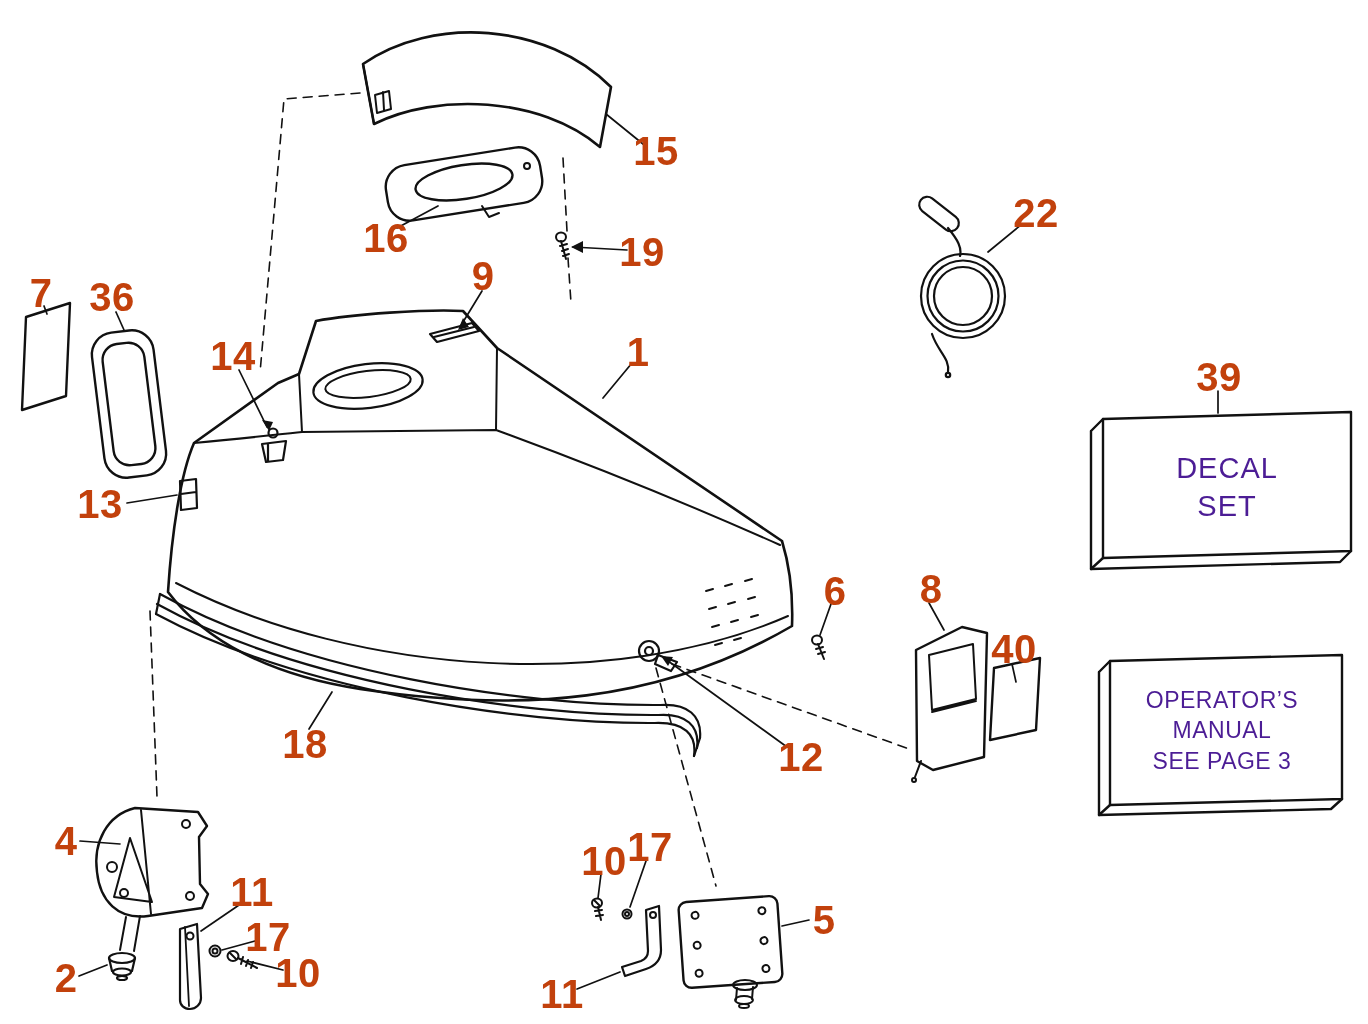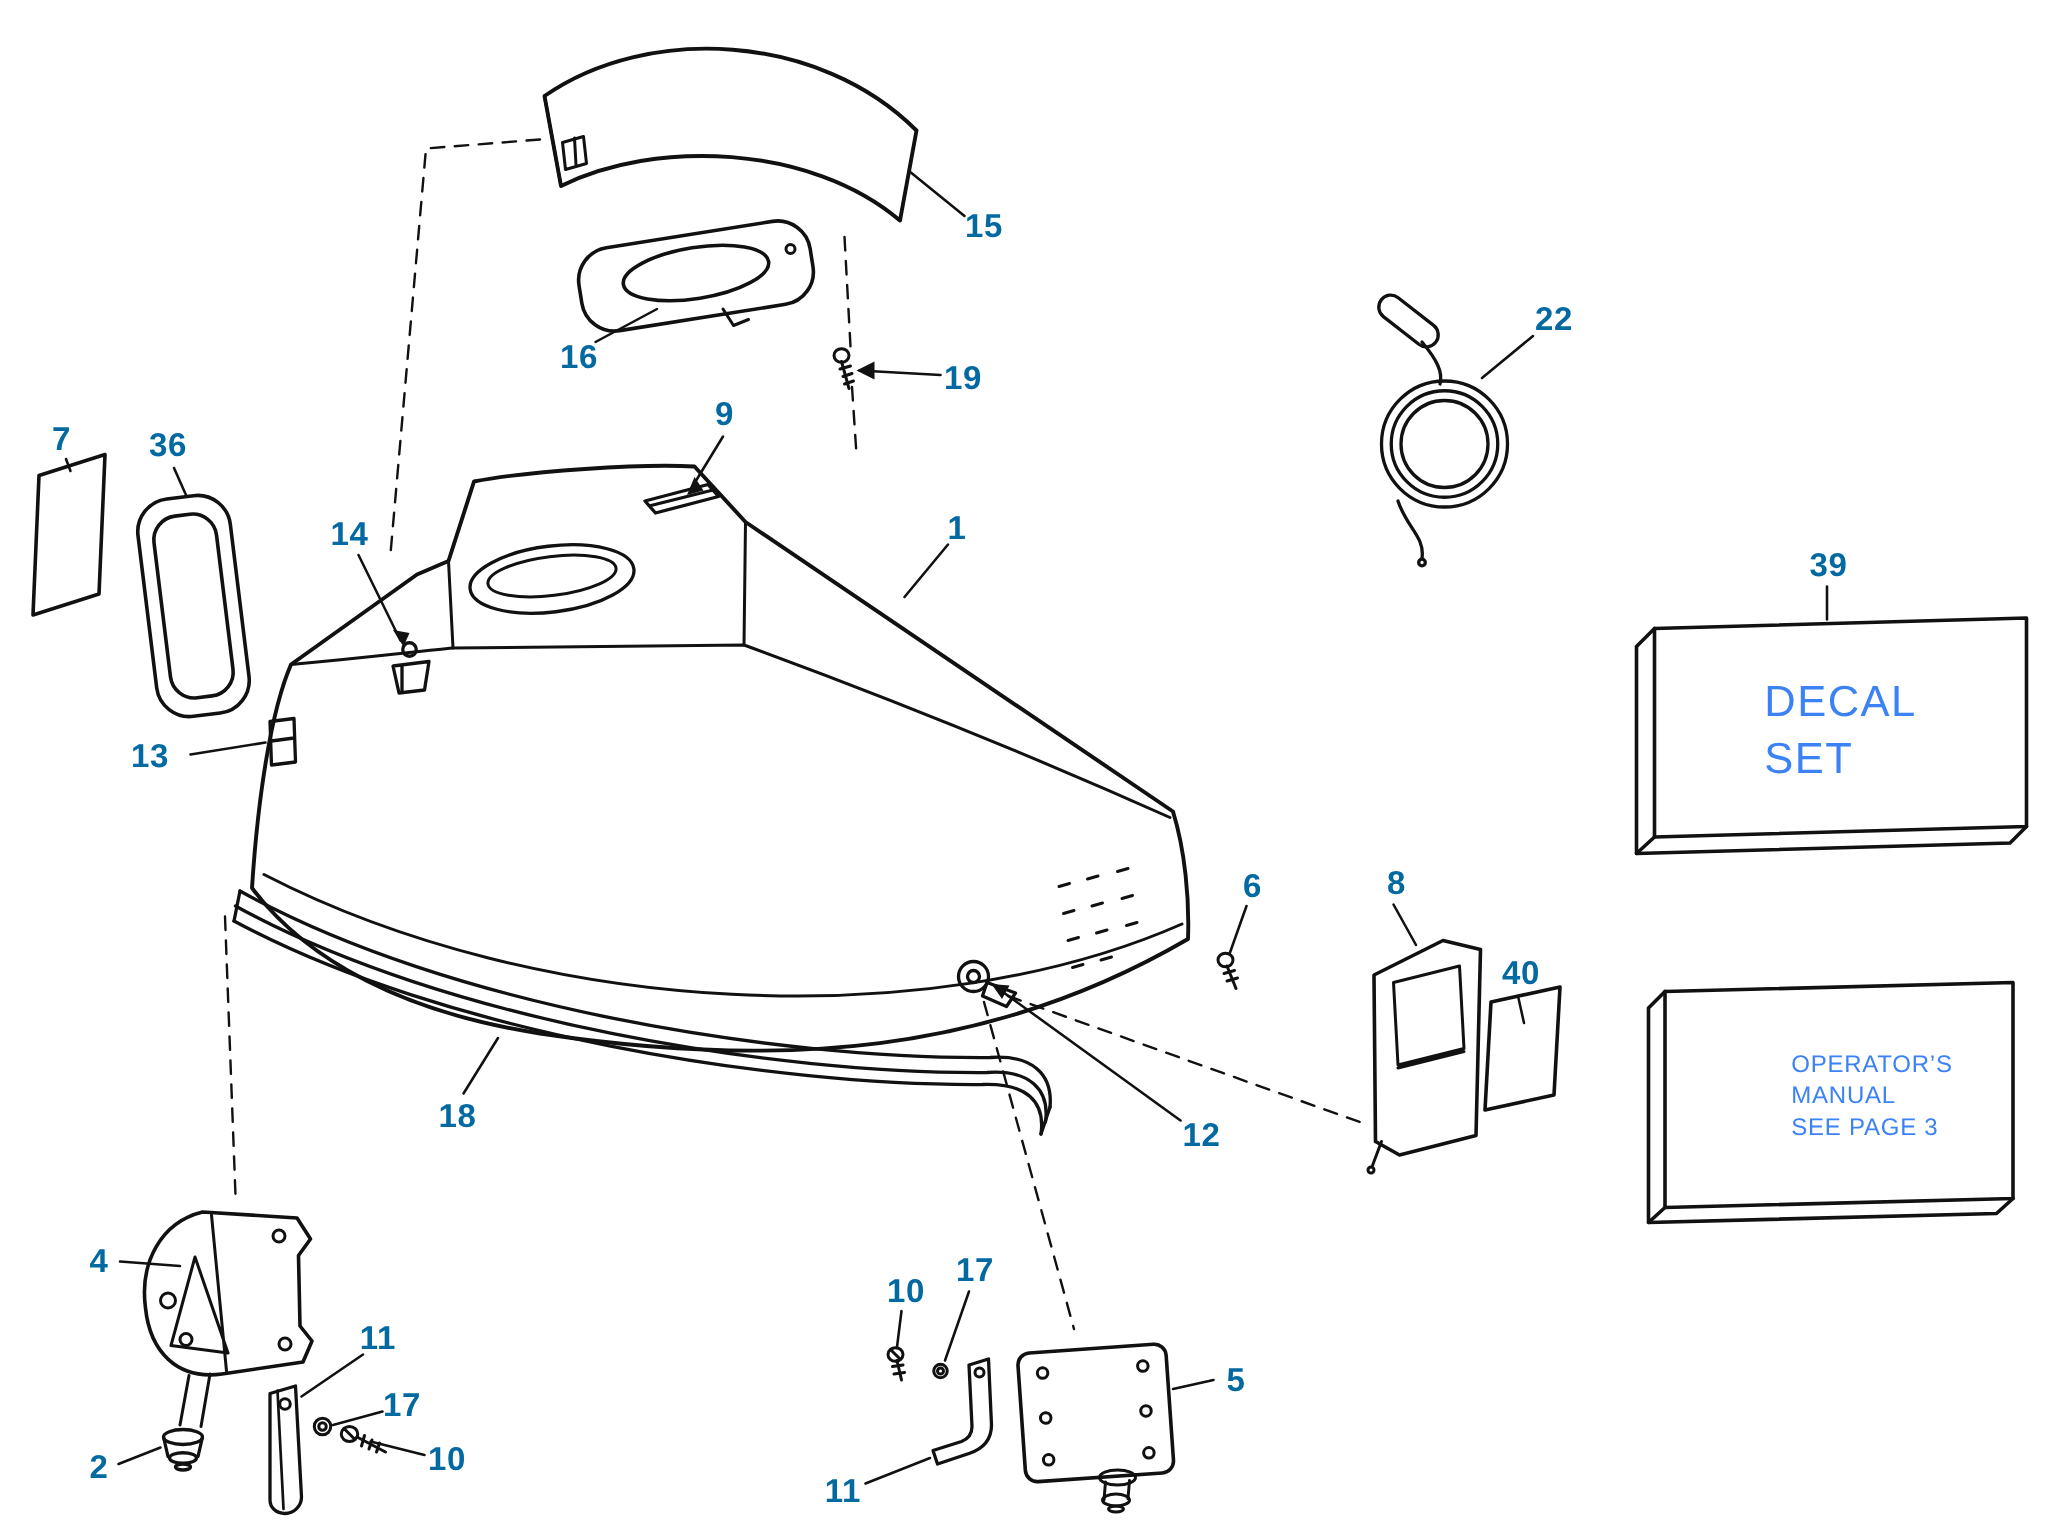--- a/index.html
+++ b/index.html
@@ -3,29 +3,29 @@
 <meta charset="utf-8">
 <style>
   html,body{margin:0;padding:0;background:#fff;}
   .stage{
     position:relative;width:1368px;height:1024px;background:#ffffff;
     overflow:hidden;font-family:"Liberation Sans",sans-serif;color:#111;
   }
   .stage svg{position:absolute;left:0;top:0;}
   .callout{
     position:absolute;transform:translate(-50%,-50%);
-    font-weight:700;font-size:22px;color:#0369a1;white-space:nowrap;
+    font-weight:700;font-size:40px;color:#c2410c;white-space:nowrap;
     letter-spacing:.5px;user-select:none;
   }
   .boxtext{
     position:absolute;transform:translate(-50%,-50%);
-    text-align:left;color:#3b82f6;user-select:none;
+    text-align:center;color:#4c1d95;user-select:none;
   }
   .boxtext--decal{font-size:29px;line-height:1.3;letter-spacing:1px;}
-  .boxtext--manual{font-size:16px;line-height:1.32;letter-spacing:.5px;margin-left:26px;}
+  .boxtext--manual{font-size:23px;line-height:1.32;letter-spacing:.5px;}
 </style>
 </head>
 <body>
 
 <div class="stage">
 
   <svg width="1368" height="1024" viewBox="0 0 1368 1024" fill="none" stroke="#111" stroke-linecap="round" stroke-linejoin="round">
 
     <g stroke-width="2.6">
       <path d="M 194 443 C 181 473 172 530 168 592 C 205 641 270 675 360 689 C 520 713 660 703 792 626 C 793 599 790 567 782 541 L 497 348 L 463 311 C 428 309 352 314 316 321 L 299 374 L 278 383 Z"></path>

